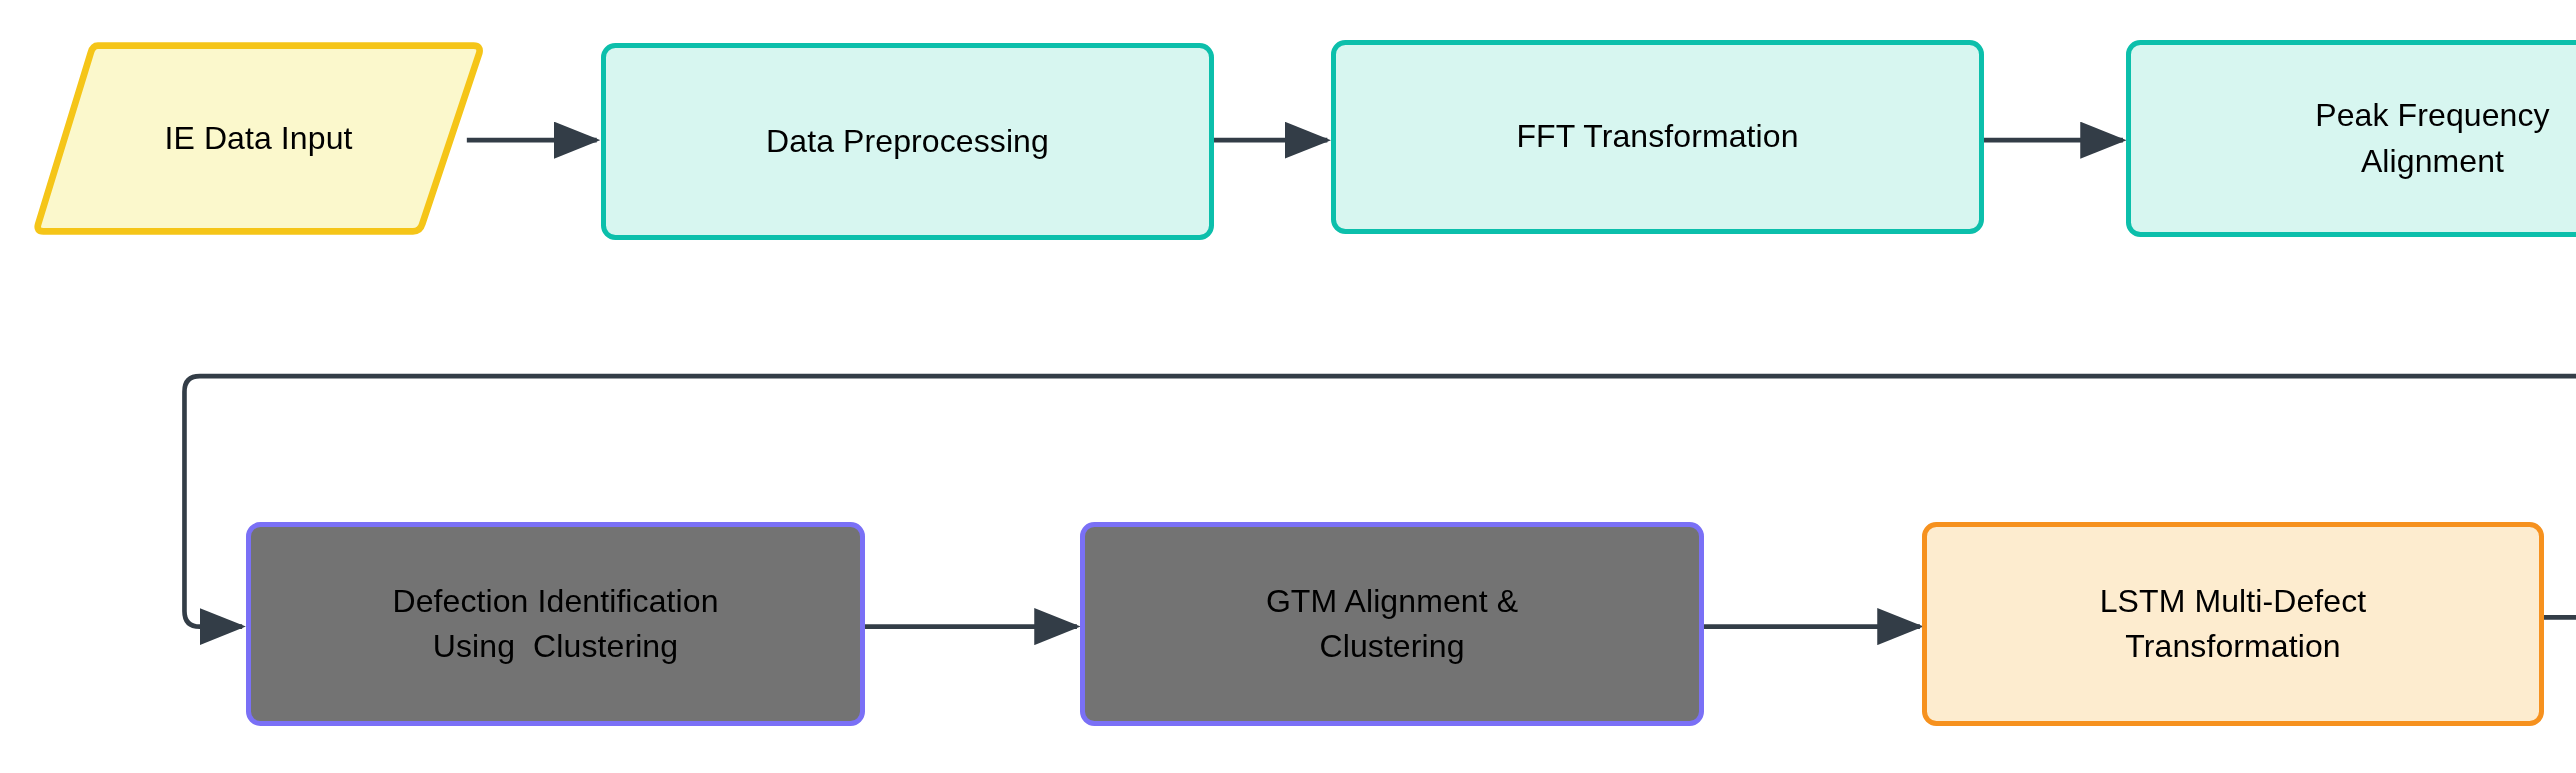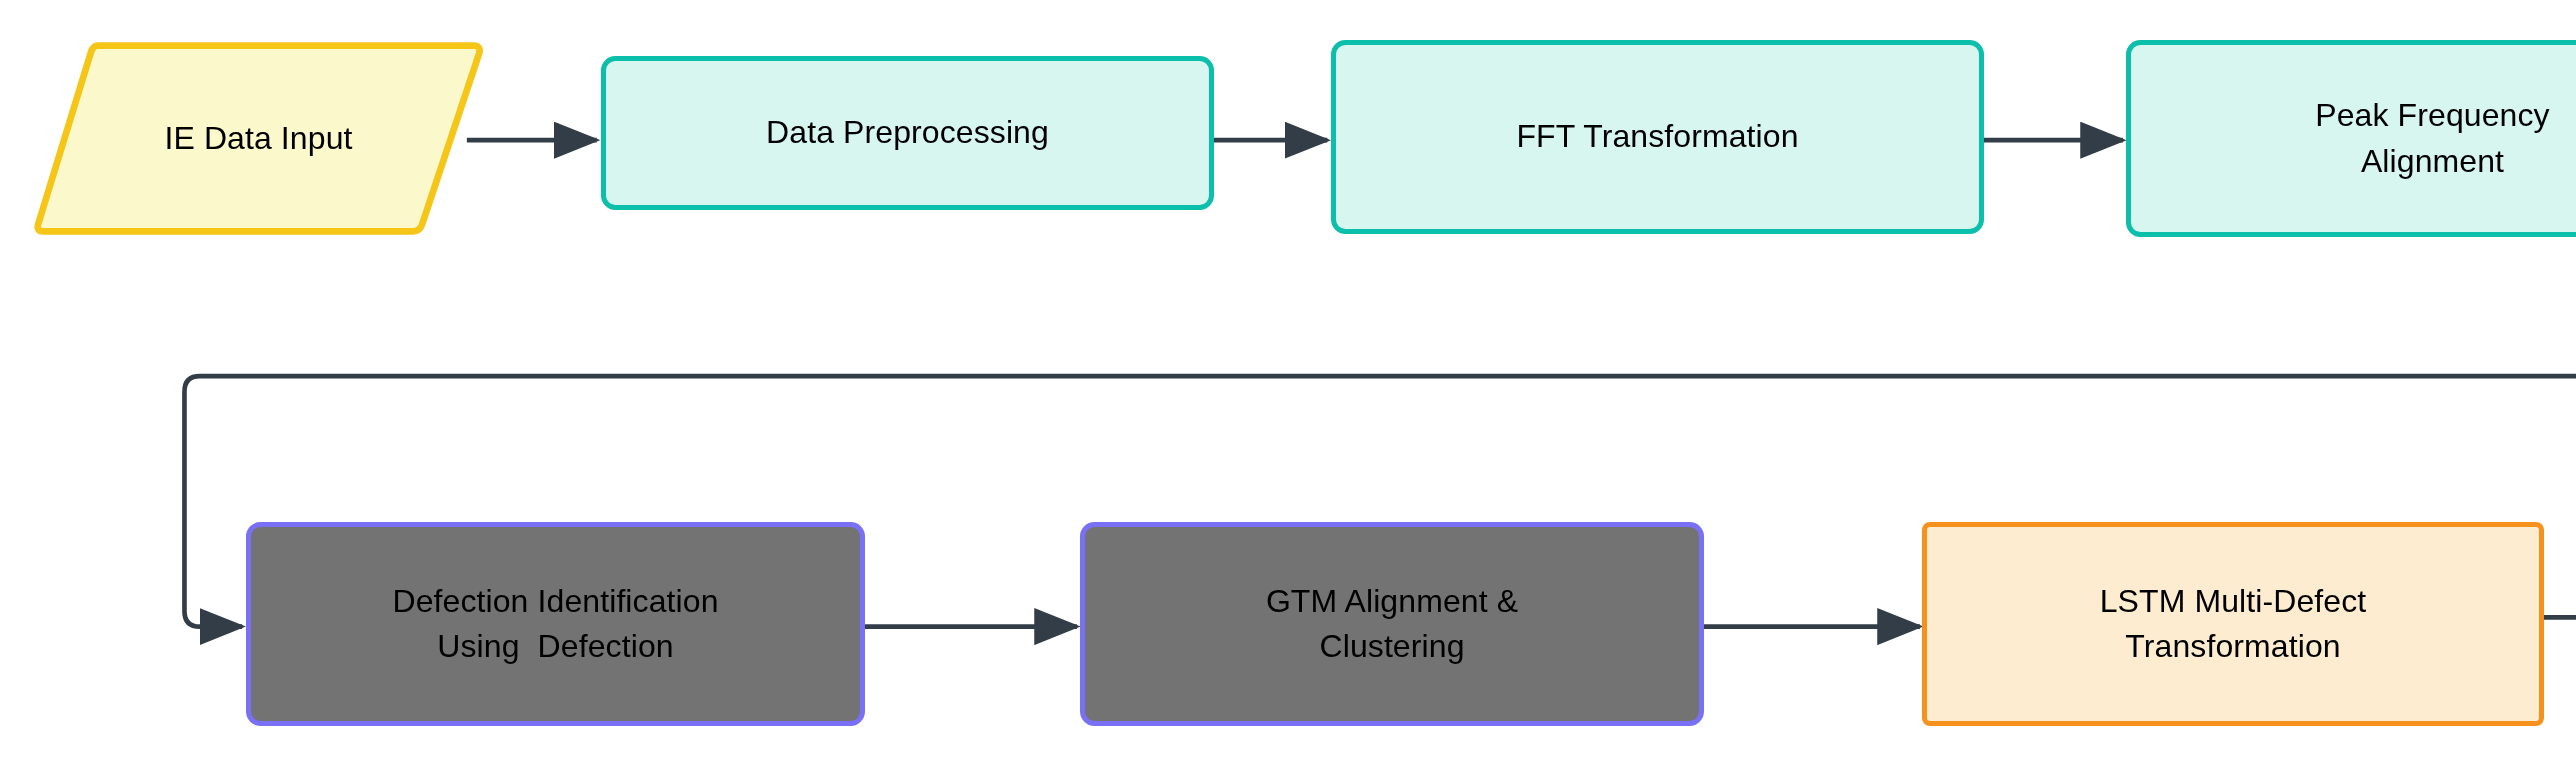--- a/index.html
+++ b/index.html
@@ -140,43 +140,43 @@
 
     <div class="node shape-parallelogram" style="left:32px; top:40px; width:453px; height:197px;">
       <svg class="pgram-svg" viewBox="0 0 880 382" preserveAspectRatio="none">
         <path d="M 128 11 H 858 Q 872 11 869 25 L 758 357 Q 754 371 740 371 H 22 Q 8 371 12 357 L 114 25 Q 118 11 128 11 Z" fill="#fbf8cc" stroke="#f5c518" stroke-width="13" stroke-linejoin="round"></path>
       </svg>
       <div class="pgram-text">
         <span class="line">IE Data Input</span>
       </div>
     </div>
 
-    <div class="node shape-rect c-teal" style="left:601px; top:56px; width:613px; height:154px;text-align:right;">
+    <div class="node shape-rect c-teal" style="left:601px; top:43px; width:613px; height:197px;text-align:right;">
       <span class="line">Data Preprocessing</span>
     </div>
 
     <div class="node shape-rect c-teal" style="left:1331px; top:40px; width:653px; height:194px;">
       <span class="line">FFT Transformation</span>
     </div>
 
     <div class="node shape-rect c-teal" style="left:2126px; top:40px; width:613px; height:197px;">
       <span class="line">Peak Frequency</span>
       <span class="line">Alignment</span>
     </div>
 
     <div class="node shape-rect c-purple" style="left:246px; top:522px; width:619px; height:204px;">
       <span class="line">Defection Identification</span>
-      <span class="line">Using  Defection</span>
+      <span class="line">Using  Clustering</span>
     </div>
 
     <div class="node shape-rect c-purple" style="left:1080px; top:522px; width:624px; height:204px;">
       <span class="line">GTM Alignment &amp;</span>
       <span class="line">Clustering</span>
     </div>
 
-    <div class="node shape-rect c-orange" style="left:1922px; top:522px; width:622px; height:204px;border-radius:8px;">
+    <div class="node shape-rect c-orange" style="left:1922px; top:522px; width:622px; height:204px;">
       <span class="line">LSTM Multi-Defect</span>
       <span class="line">Transformation</span>
     </div>
 
   </div>
 </div>
 
 
 </body></html>

